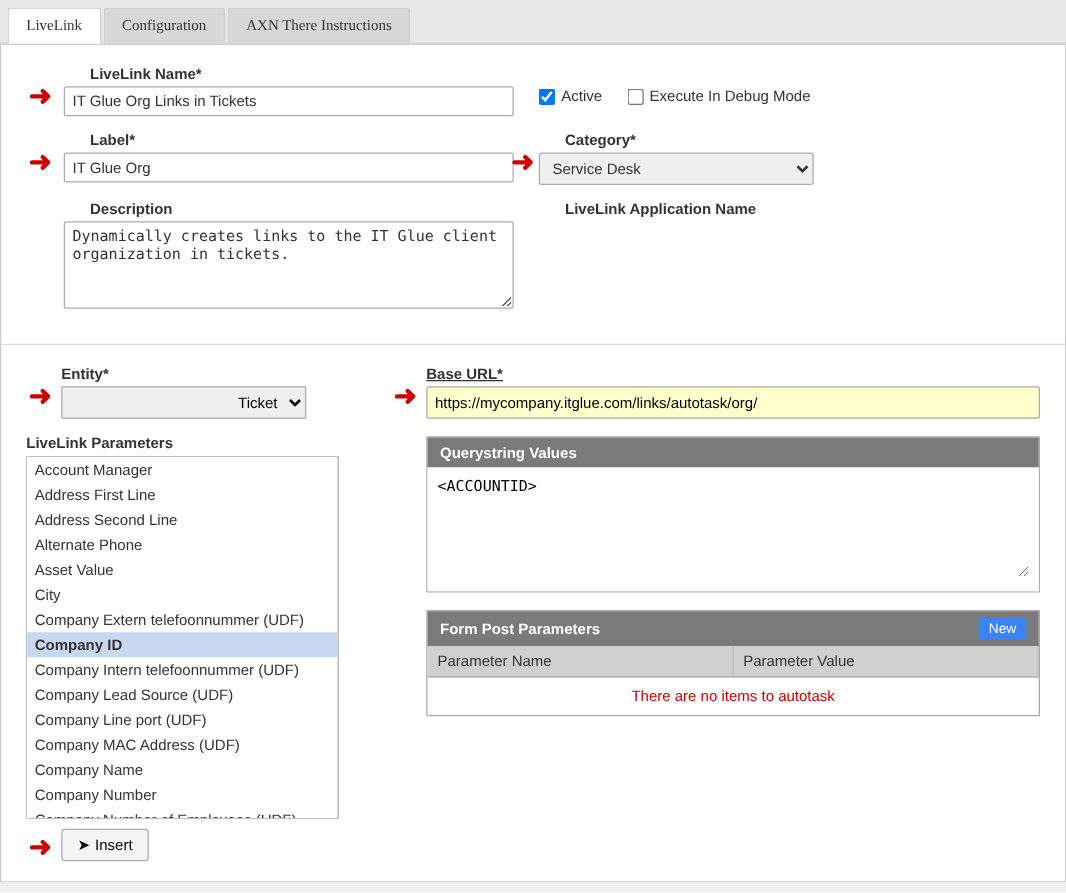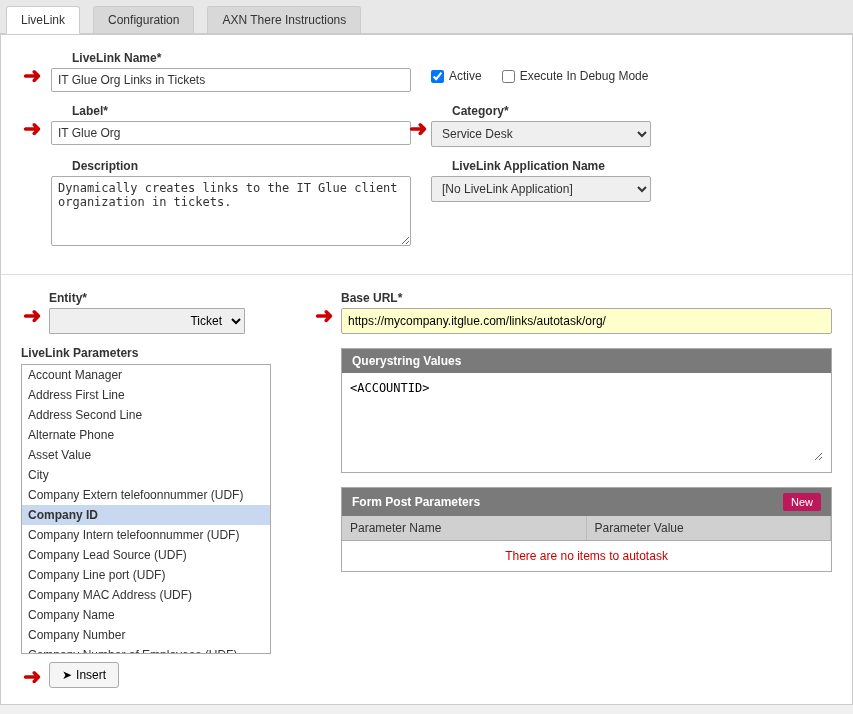--- a/index.html
+++ b/index.html
@@ -3,21 +3,22 @@
   <meta charset="utf-8">
   <style>
     * { box-sizing: border-box; margin: 0; padding: 0; }
     body { font-family: Arial, sans-serif; font-size: 12px; background: #f0f0f0; color: #333; }
 
     .tabs-bar {
       display: flex;
       background: #e8e8e8;
       border-bottom: 1px solid #ccc;
       padding: 6px 6px 0;
-      gap: 13px;
+      gap: 2px;
+      font-family: Liberation Serif, serif;
     }
     .tab {
       padding: 6px 14px;
       border: 1px solid #ccc;
       border-bottom: none;
       background: #d8d8d8;
       cursor: pointer;
       font-size: 12px;
       border-radius: 3px 3px 0 0;
     }
@@ -160,20 +161,21 @@
     .base-url-group {
       margin-bottom: 14px;
       position: relative;
     }
 
     .base-url-group label {
       font-weight: bold;
       font-size: 12px;
       display: block;
       margin-bottom: 3px;
+      text-decoration: underline;
     }
 
     .base-url-input {
       width: 100%;
       padding: 5px 6px;
       border: 1px solid #aaa;
       font-size: 12px;
       background: #ffffcc;
       border-radius: 2px;
     }
@@ -204,21 +206,21 @@
       width: 100%;
       border: none;
       font-size: 12px;
       resize: none;
       outline: none;
       min-height: 70px;
       font-family: monospace;
     }
 
     .new-btn {
-      background: #be185d;
+      background: #3b82f6;
       color: #fff;
       border: none;
       padding: 3px 8px;
       border-radius: 2px;
       font-size: 11px;
       cursor: pointer;
     }
 
     .table-header {
       display: flex;
@@ -298,23 +300,20 @@
       </div>
     </div>
 
     <div class="form-row" style="margin-left: 30px; margin-top: 4px; align-items: flex-start;">
       <div class="form-group">
         <label>Description</label>
         <textarea style="width: 360px; height: 70px;">Dynamically creates links to the IT Glue client organization in tickets.</textarea>
       </div>
       <div class="form-group">
         <label>LiveLink Application Name</label>
-        <select style="width:220px;">
-          <option>[No LiveLink Application]</option>
-        </select>
       </div>
     </div>
 
   </div>
 
   <div class="section-bottom">
 
     <div class="left-panel">
 
       <div class="entity-group" style="position:relative; margin-left: 28px;">

